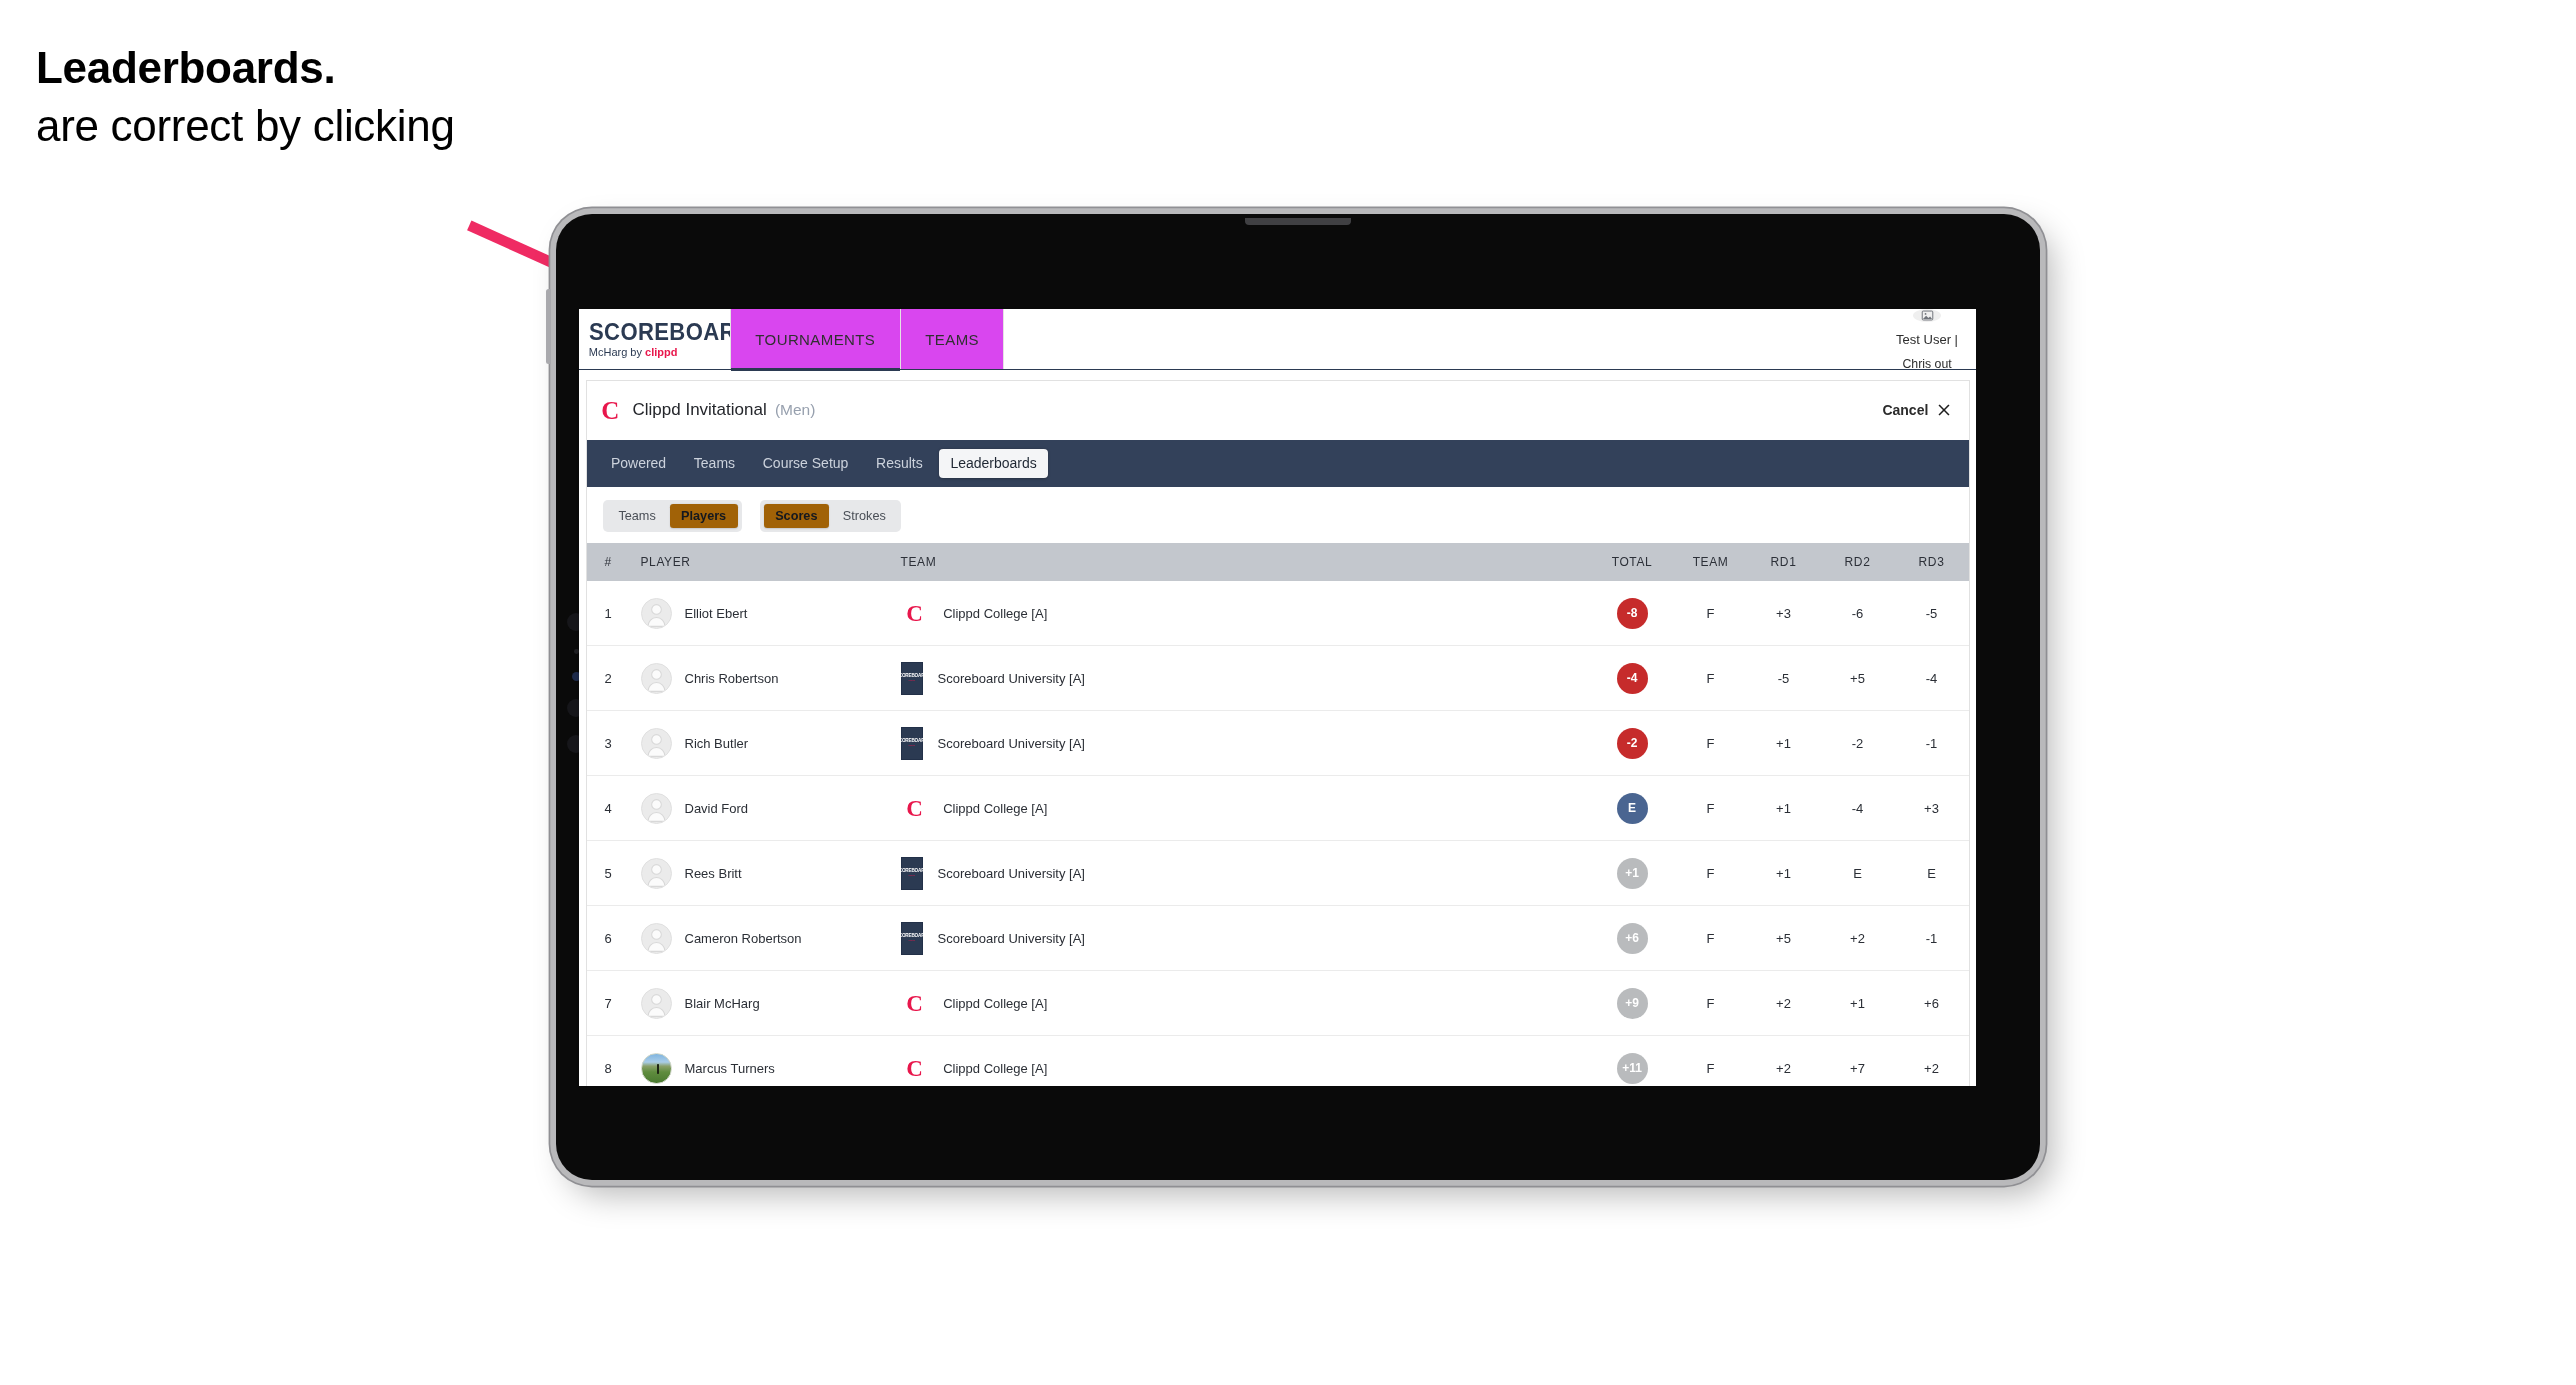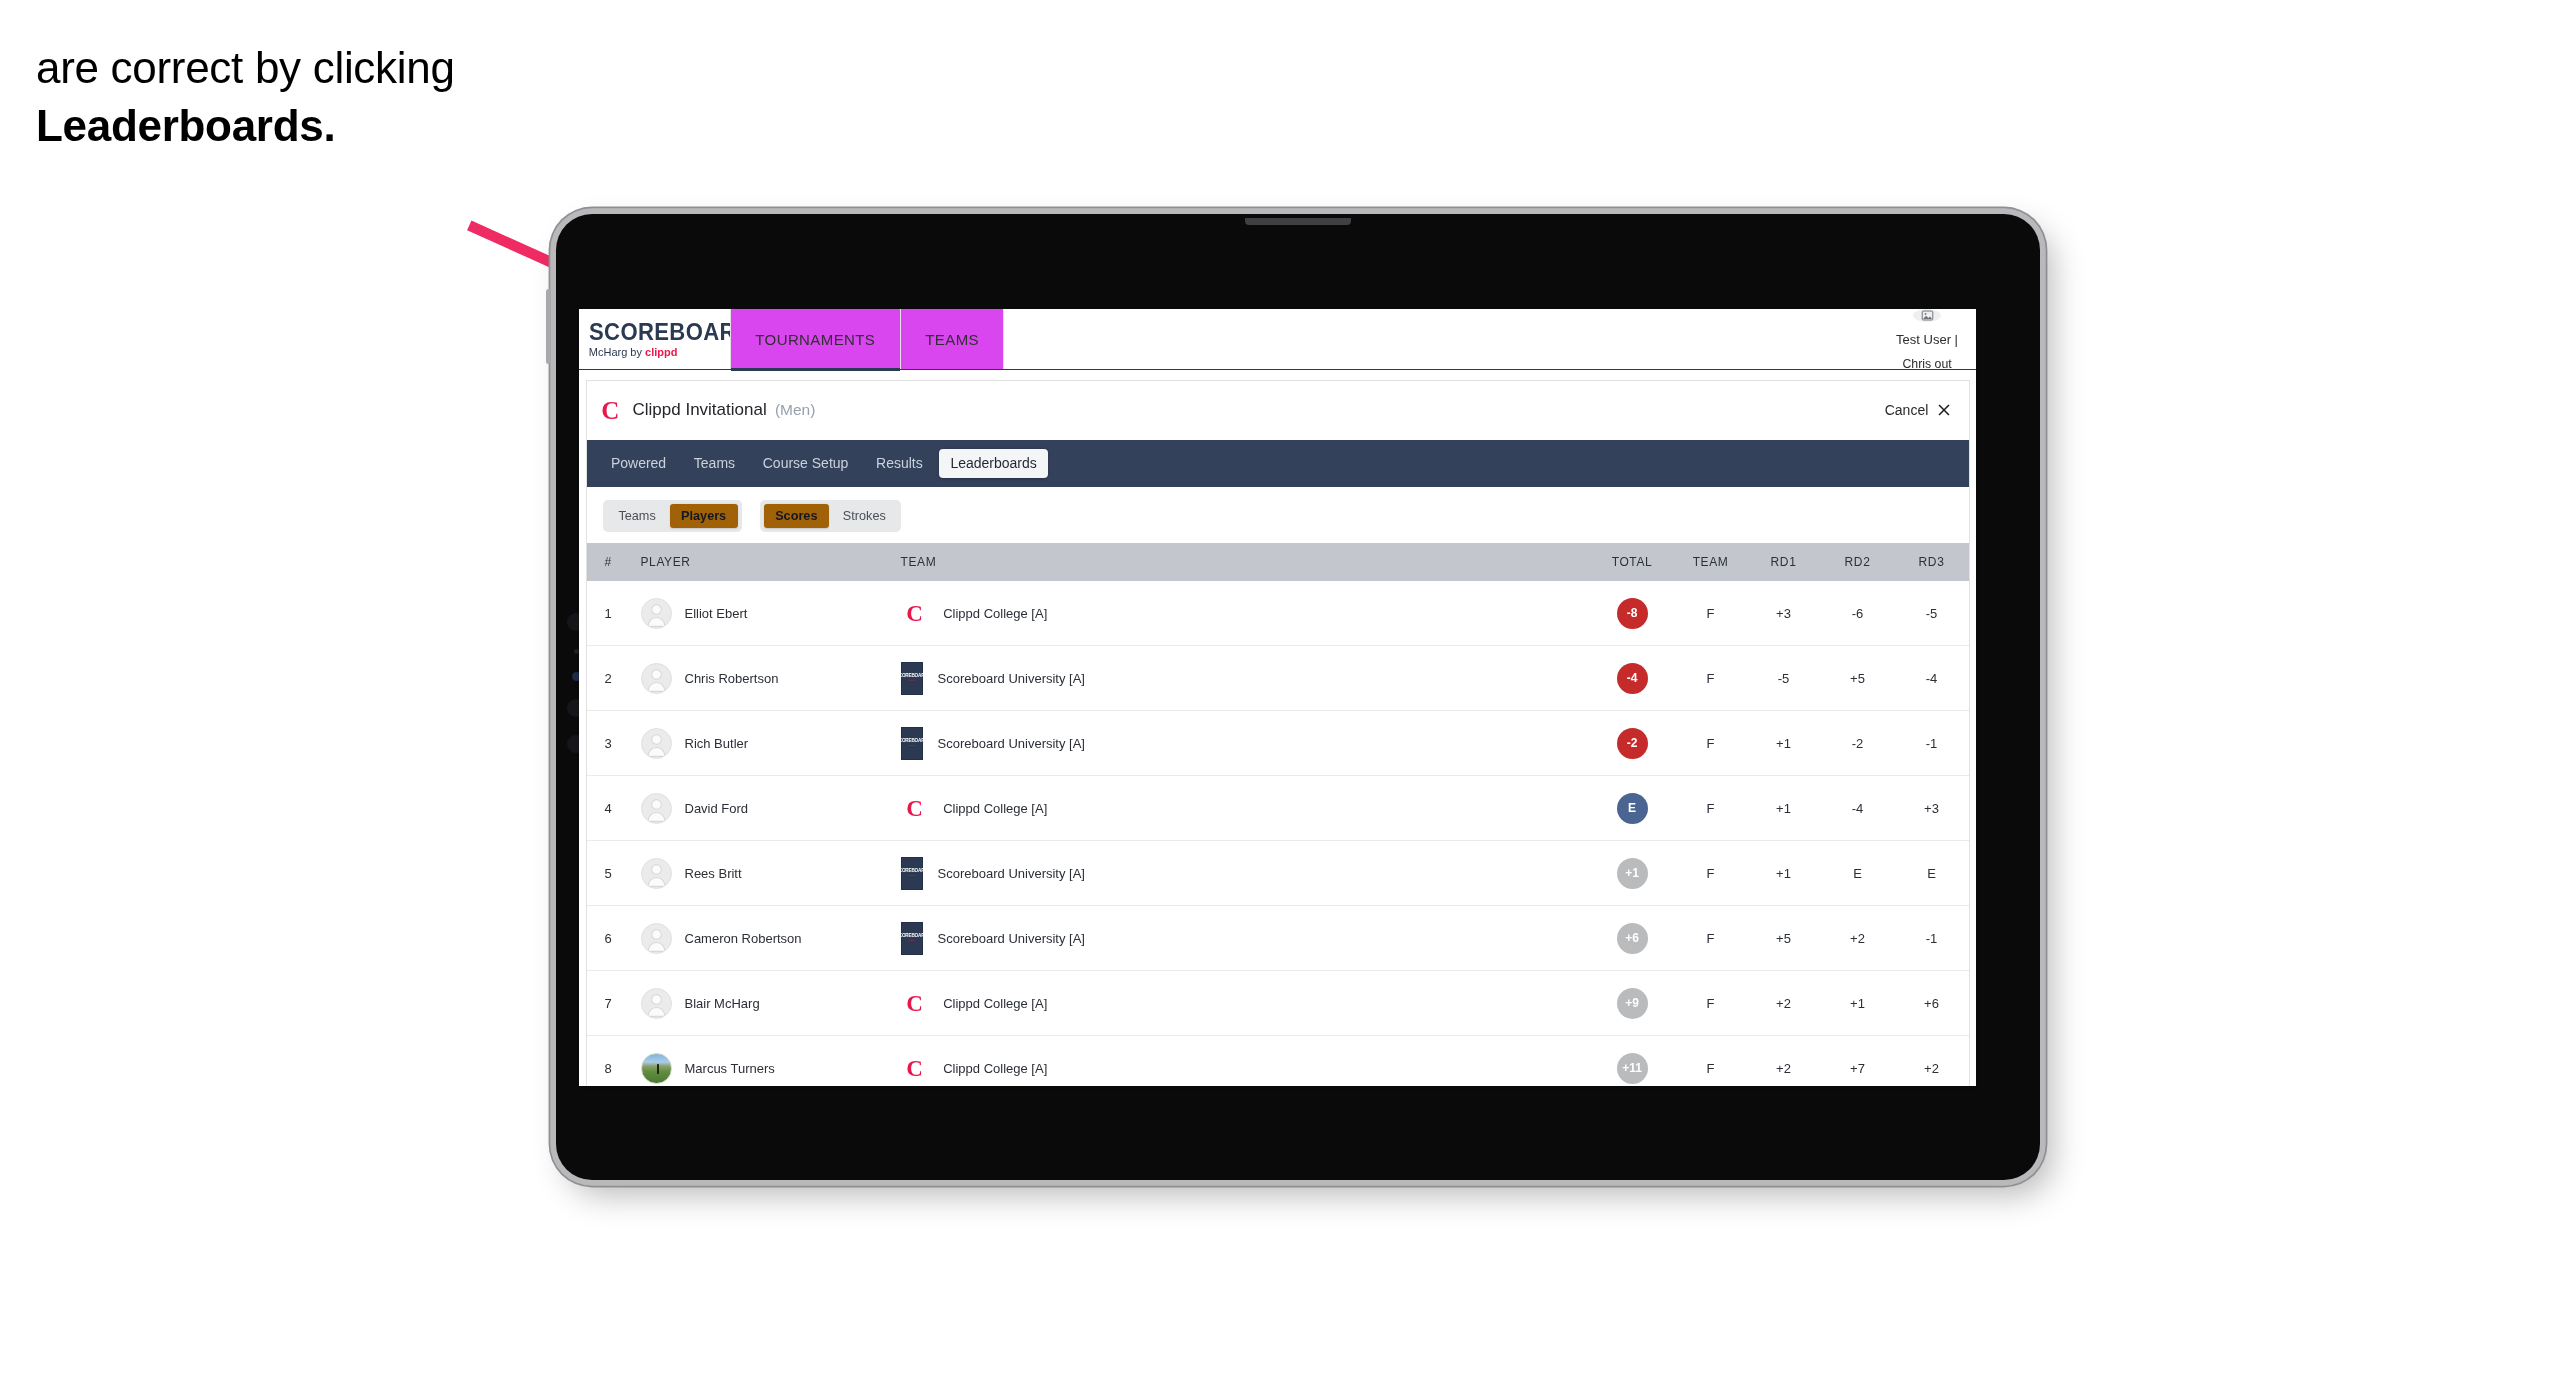--- a/index.html
+++ b/index.html
@@ -203,21 +203,21 @@
     margin-left: 3.3px;
   }
   #tournament-gender {
     font-size: 15.5px;
     color: #97a0ae;
     margin-left: 8.2px;
   }
   #tournament-header-spacer { flex: 1; }
   #cancel-button {
     display: flex; align-items: center; gap: 8.2px;
-    font-size: 14px; color: #2b2b2b; cursor: pointer;
+    font-size: 14px; color: #2b2b2b; cursor: pointer; font-weight: bold;
   }
 
   
   #section-tabs {
     background: #33415a;
     height: 47px;
     display: flex;
     align-items: center;
     padding-left: 13px;
     gap: 4.9px;
@@ -369,22 +369,22 @@
     font-weight: bold;
   }
   .score-badge.under { background: #c62b2b; }
   .score-badge.even  { background: #4a6591; }
   .score-badge.over  { background: #b9bbbd; }
 </style>
 </head>
 <body>
 
 <div id="caption">
+  <span class="line bold">Leaderboards.</span>
   <span class="line">are correct by clicking</span>
-  <span class="line bold">Leaderboards.</span>
 </div>
 
 <svg id="arrow-annotation" viewBox="0 0 720 360">
   <line x1="34" y1="36" x2="620" y2="300" stroke="#ef2b63" stroke-width="13" stroke-linecap="butt"></line>
   <polygon points="660,330 572,300 620,248" fill="#ef2b63"></polygon>
 </svg>
 
 <div id="tablet">
   <div id="tablet-camera-bar"></div>
   <div id="tablet-volume-button"></div>

